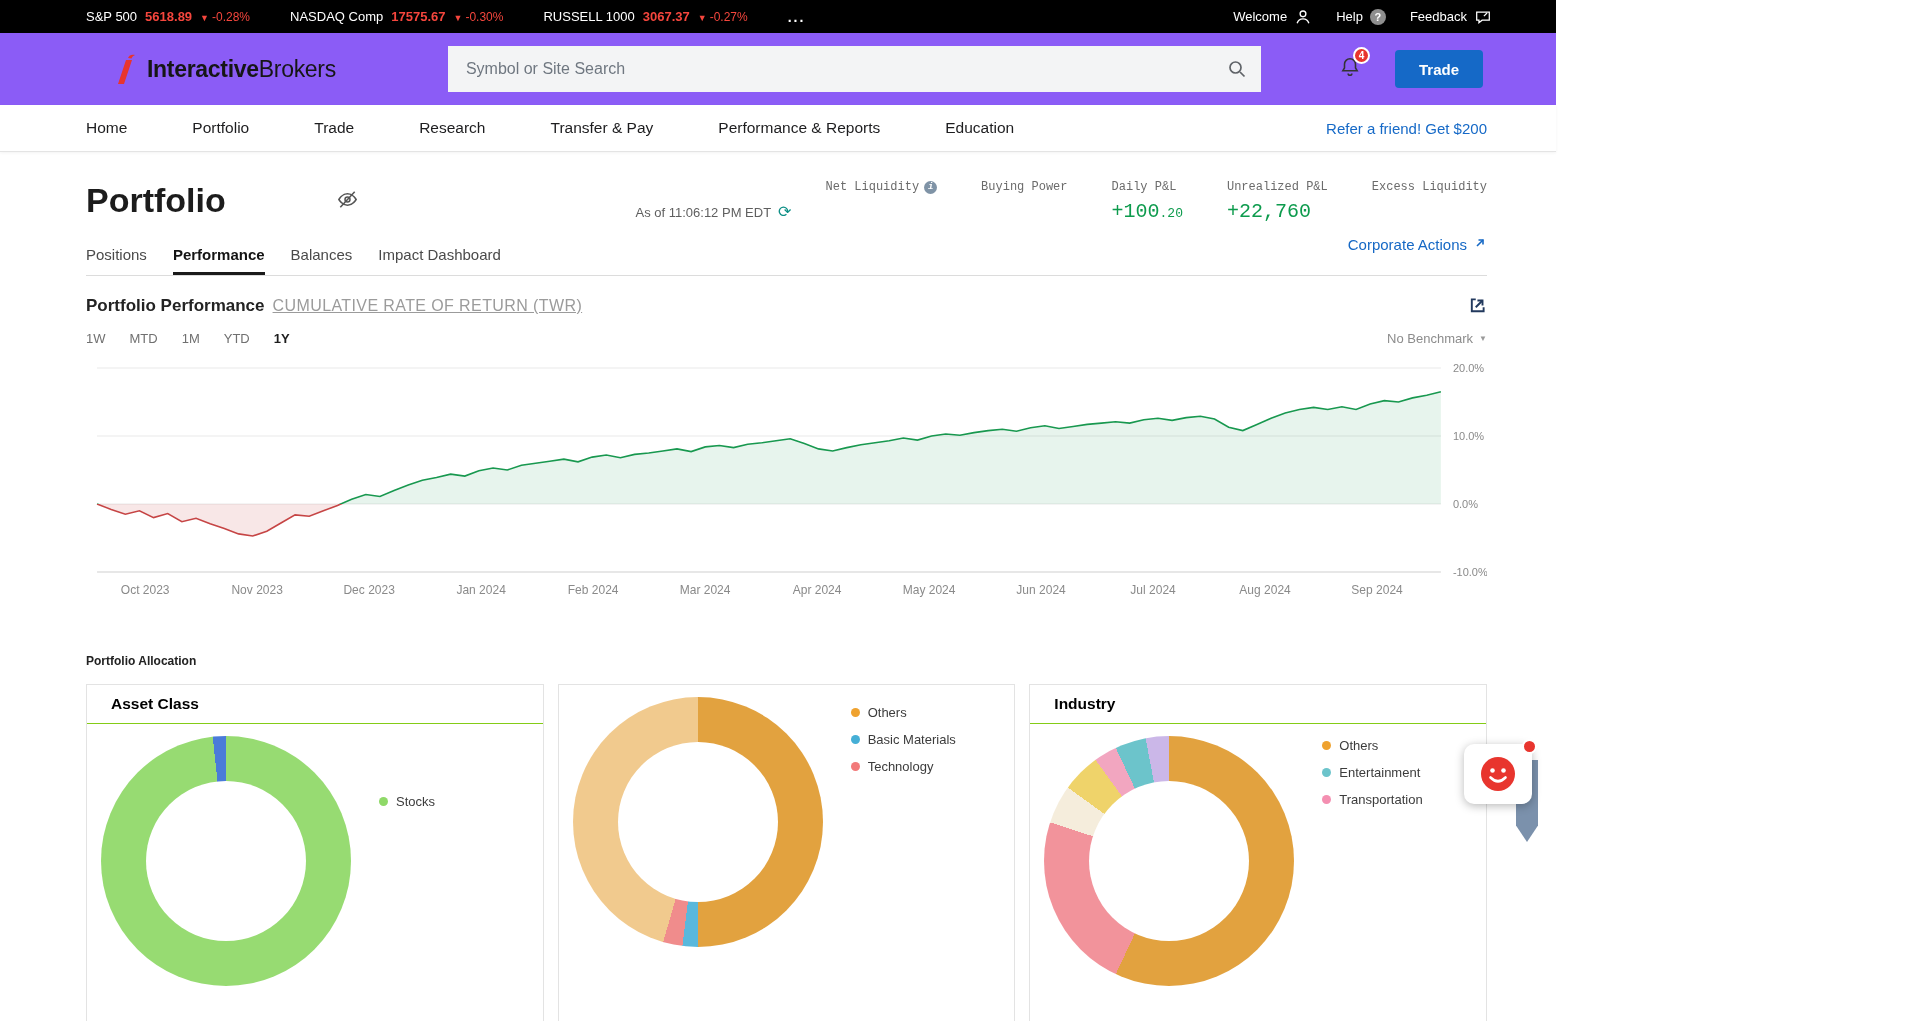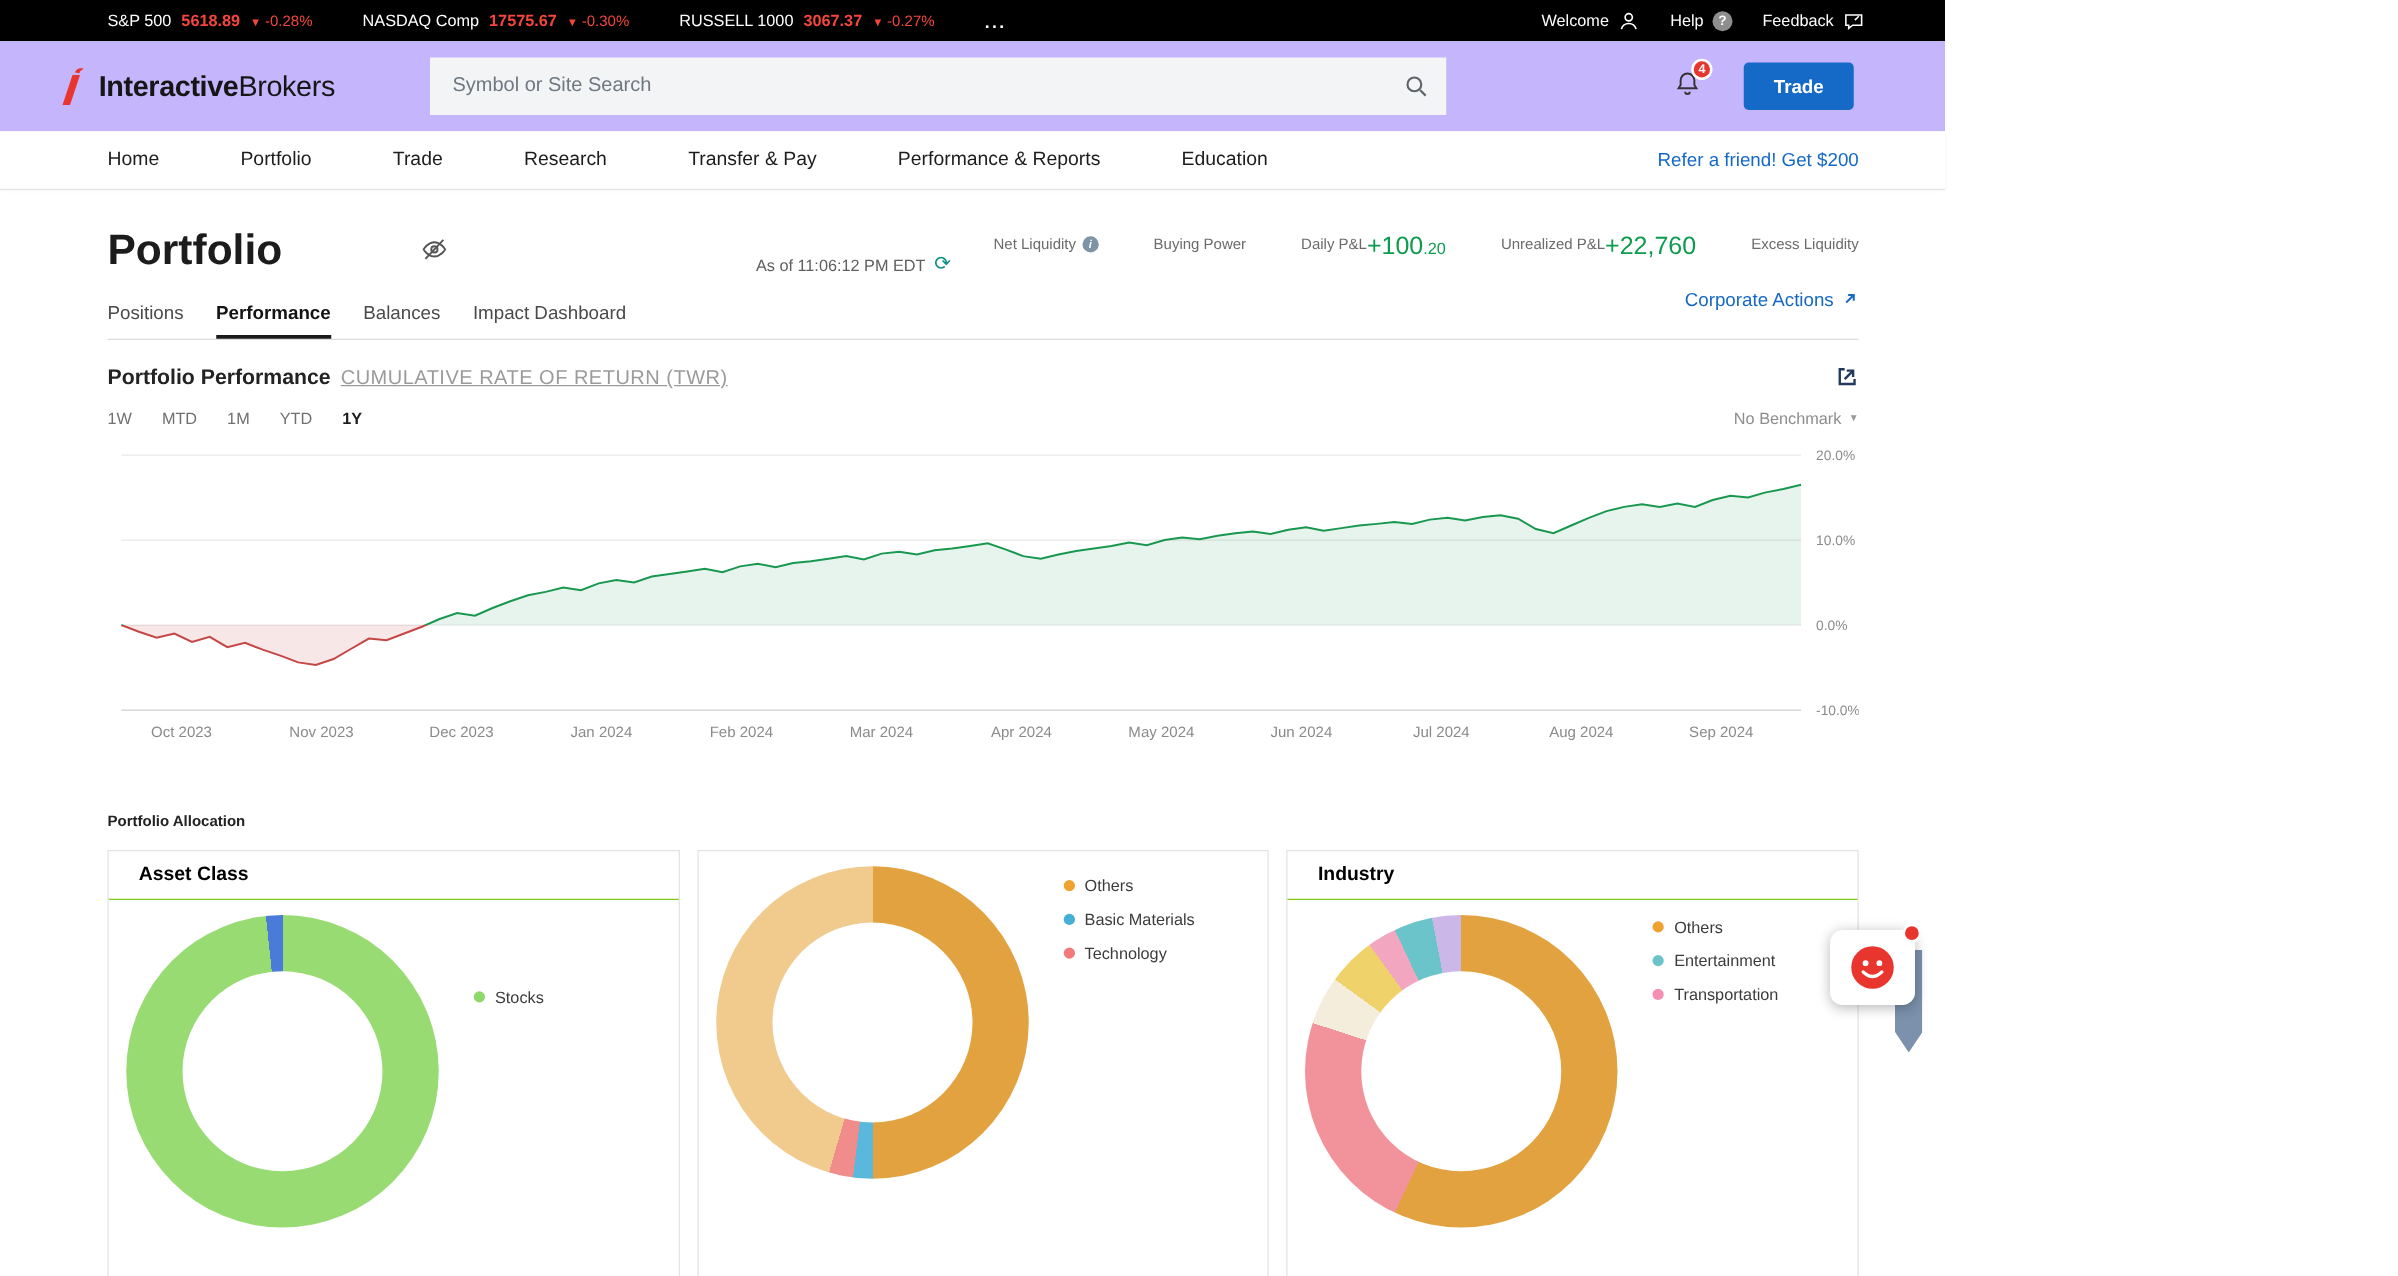--- a/index.html
+++ b/index.html
@@ -17,21 +17,21 @@
   .tk-change { color:#f5463d; font-size:12px; display:flex; align-items:baseline; gap:3px; }
   .tk-arrow { font-size:9px; }
   .tk-more { color:#fff; font-weight:bold; letter-spacing:2px; font-size:14px; }
   .ticker-right { display:flex; align-items:center; gap:24px; font-size:13px; color:#fff; }
   .tr-item { display:flex; align-items:center; gap:7px; }
   .q-icon { display:inline-flex; width:16px; height:16px; border-radius:50%;
             background:#8e8e8e; color:#fff; font-size:11px; font-weight:bold;
             align-items:center; justify-content:center; }
 
   
-  .site-header { height:72px; display:flex; align-items:center; padding:0 73px 0 44px; background:#c4b5fd; }
+  .site-header { height:72px; display:flex; align-items:center; padding:0 73px 0 112px; background:#8b5cf6;gap:36px; }
   .logo { display:flex; align-items:center; gap:9px; }
   .logo-text { font-size:23px; color:#161616; letter-spacing:-0.3px; }
   .logo-text b { font-weight:700; }
   .logo-text span.lt2 { font-weight:400; }
   .search { margin-left:76px; width:813px; height:46px; background:#f3f4f5;
             display:flex; align-items:center; padding:0 14px 0 18px; }
   .search input { flex:1; border:none; outline:none; background:transparent;
                   font-size:16px; color:#333; font-family:inherit; }
   .search input::placeholder { color:#6f7780; }
   .header-right { margin-left:auto; display:flex; align-items:center; gap:34px; }
@@ -52,21 +52,21 @@
 
   
   main { padding:0 69px 0 86px; }
   .title-row { margin-top:28px; display:flex; align-items:flex-start; }
   h1.page-title { font-size:34px; font-weight:600; color:#1c1c1c; line-height:40px; }
   .eye-btn { margin-left:110px; margin-top:8px; background:none; border:none; cursor:pointer; }
   .asof { margin-left:auto; padding-top:24px; font-size:13px; color:#5f5f5f;
           display:flex; align-items:center; gap:7px; white-space:nowrap; }
   .refresh-icon { color:#0d8f86; font-size:16px; cursor:pointer; line-height:1; }
   .stats { margin-left:34px; display:flex; gap:44px; }
-  .stat { display:flex; flex-direction:row; }
+  .stat { display:flex; flex-direction:column;font-family:Liberation Mono, monospace; }
   .stat-label-row { display:flex; align-items:center; gap:5px; }
   .stat-label { font-size:12px; color:#6b6b6b; white-space:nowrap; }
   .info-icon { width:13px; height:13px; border-radius:50%; background:#7f93a6; color:#fff;
                font-size:9px; font-style:italic; font-weight:bold; display:inline-flex;
                align-items:center; justify-content:center; cursor:pointer; }
   .stat-value { margin-top:6px; font-size:20px; min-height:24px; color:#222; white-space:nowrap; }
   .stat-value.positive { color:#0d9b4d; }
   .stat-value .dec { font-size:13px; }
 
   

